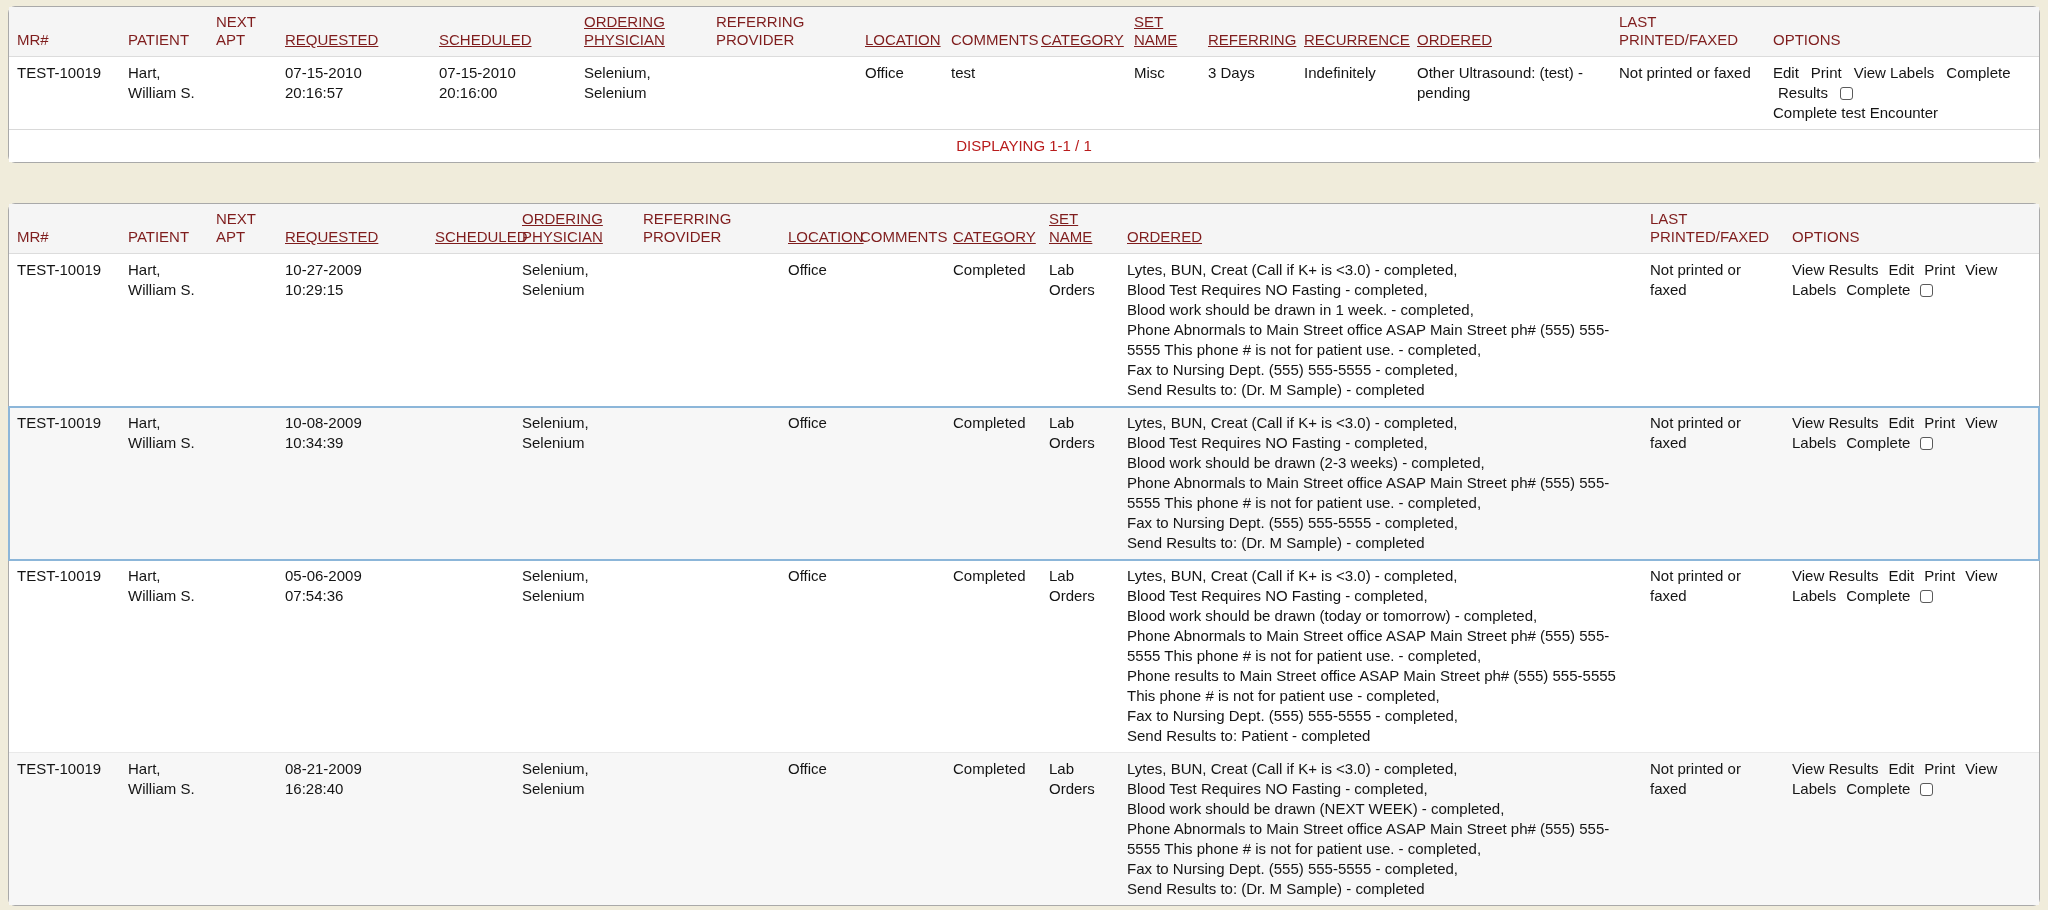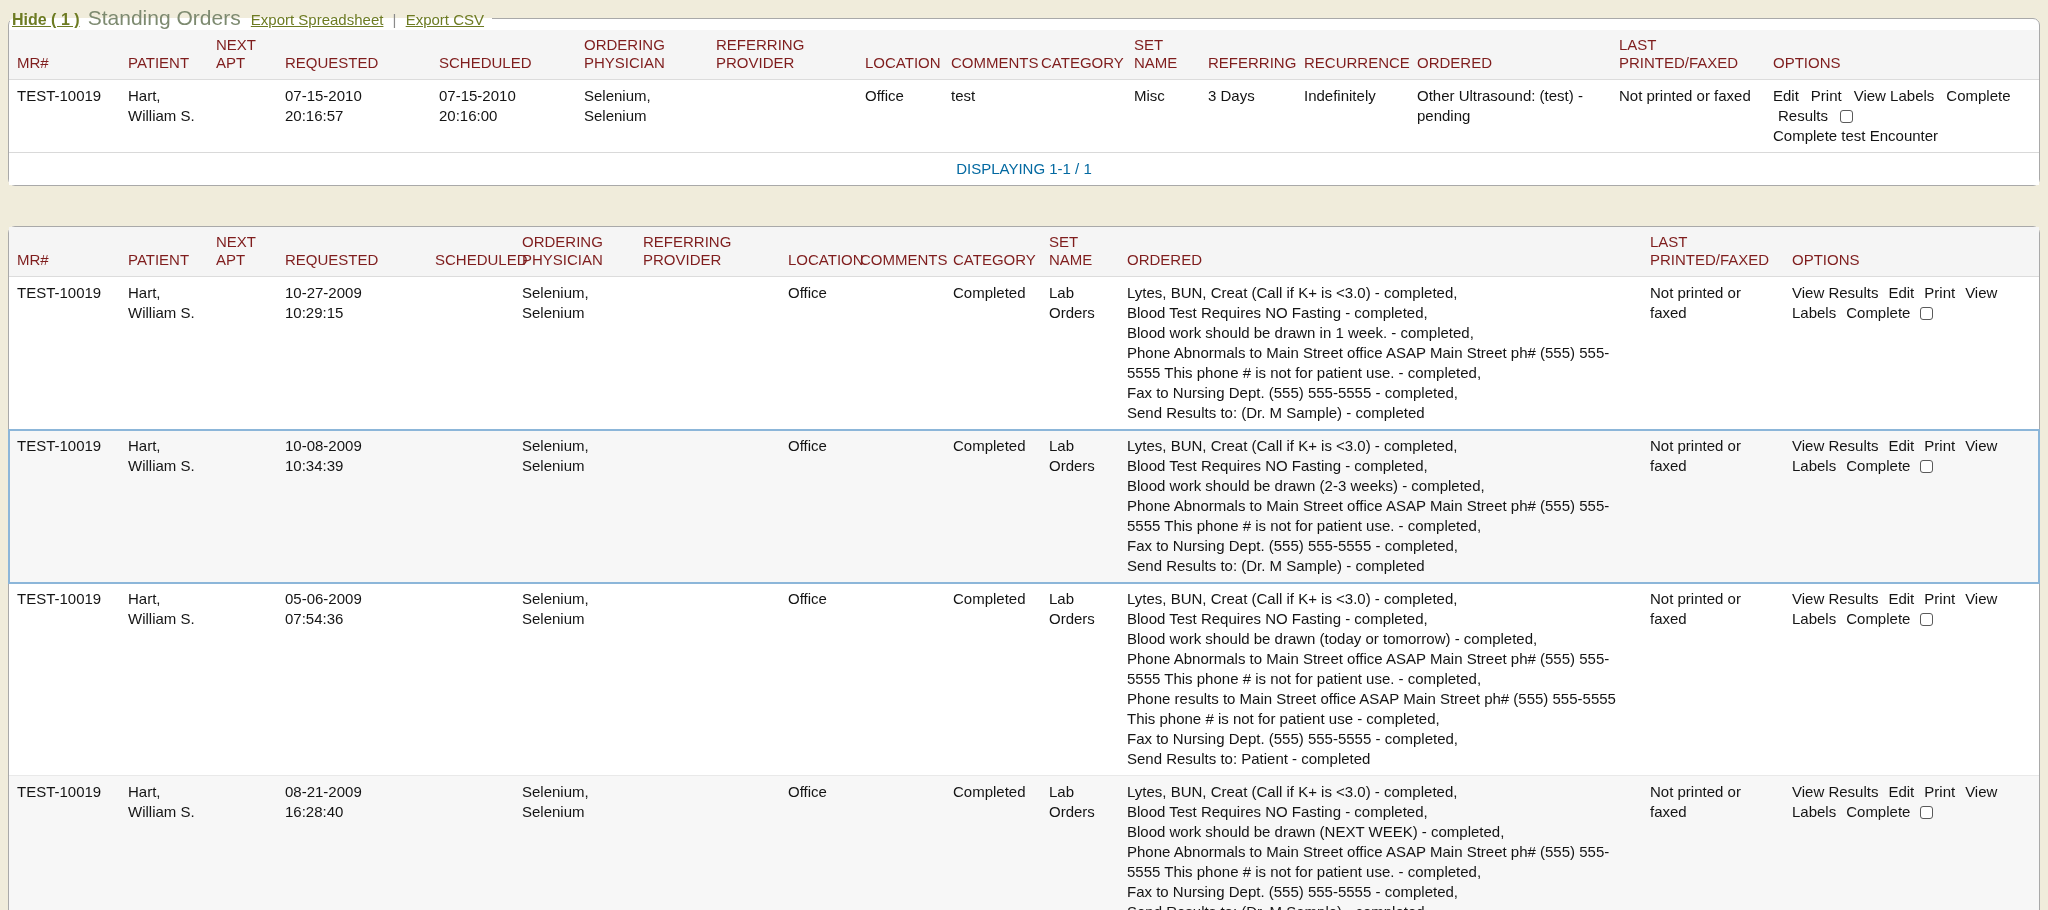--- a/index.html
+++ b/index.html
@@ -44,65 +44,58 @@
   table.orders-table th {
     background: #f5f5f5;
     color: #7f1d1d;
     font-weight: normal;
     text-align: left;
     vertical-align: bottom;
     padding: 6px 8px 7px 8px;
     line-height: 18px;
     border-bottom: 1px solid #dcdcdc;
   }
-  table.orders-table th.sortable { cursor: pointer; margin-top: 20px; }
+  table.orders-table th.sortable { text-decoration: underline; cursor: pointer; margin-top: 20px; }
   table.orders-table td {
     vertical-align: top;
     padding: 6px 8px;
     line-height: 20px;
     background: #ffffff;
   }
   tbody tr + tr td { border-top: 1px solid #e9e9e9; }
   tbody tr:nth-child(even) td { background: #f7f7f7; }
   tr.highlighted td { background: #e9f4fc; }
   tr.highlighted { outline: 2px solid #8cb6d9; outline-offset: -1px; }
   td.pre { white-space: pre-line; }
   td.displaying {
     text-align: center;
     background: #f5f5f5;
     border-top: 1px solid #d9d9d9;
     padding: 5px;
-    color: #0369a1;
+    color: #b91c1c;
     line-height: 18px;
   }
   .opt { color: #141414; cursor: pointer; margin-right: 12px; }
   .opt-flow .opt { margin-right: 10px; }
   .opt-line { line-height: 20px; }
   .opt-line.indent { padding-left: 5px; }
   .checkbox {
     display: inline-block;
     width: 13px; height: 13px;
     border: 1.5px solid #5a5a5a;
     border-radius: 3px;
     background: #fff;
     vertical-align: -2px;
     cursor: pointer;
   }
 </style>
 </head>
 <body>
 
 <fieldset class="orders-fieldset">
-  <legend>
-    <span class="hide-link">Hide ( 1 )</span>
-    <span class="section-title">Standing Orders</span>
-    <span class="export-link">Export Spreadsheet</span>
-    <span class="legend-sep">|</span>
-    <span class="export-link">Export CSV</span>
-  </legend>
   <table class="orders-table">
     <colgroup>
       <col style="width:111px">
         <col style="width:88px">
         <col style="width:69px">
         <col style="width:154px">
       <col style="width:145px">
         <col style="width:132px">
         <col style="width:149px">
         <col style="width:86px">

